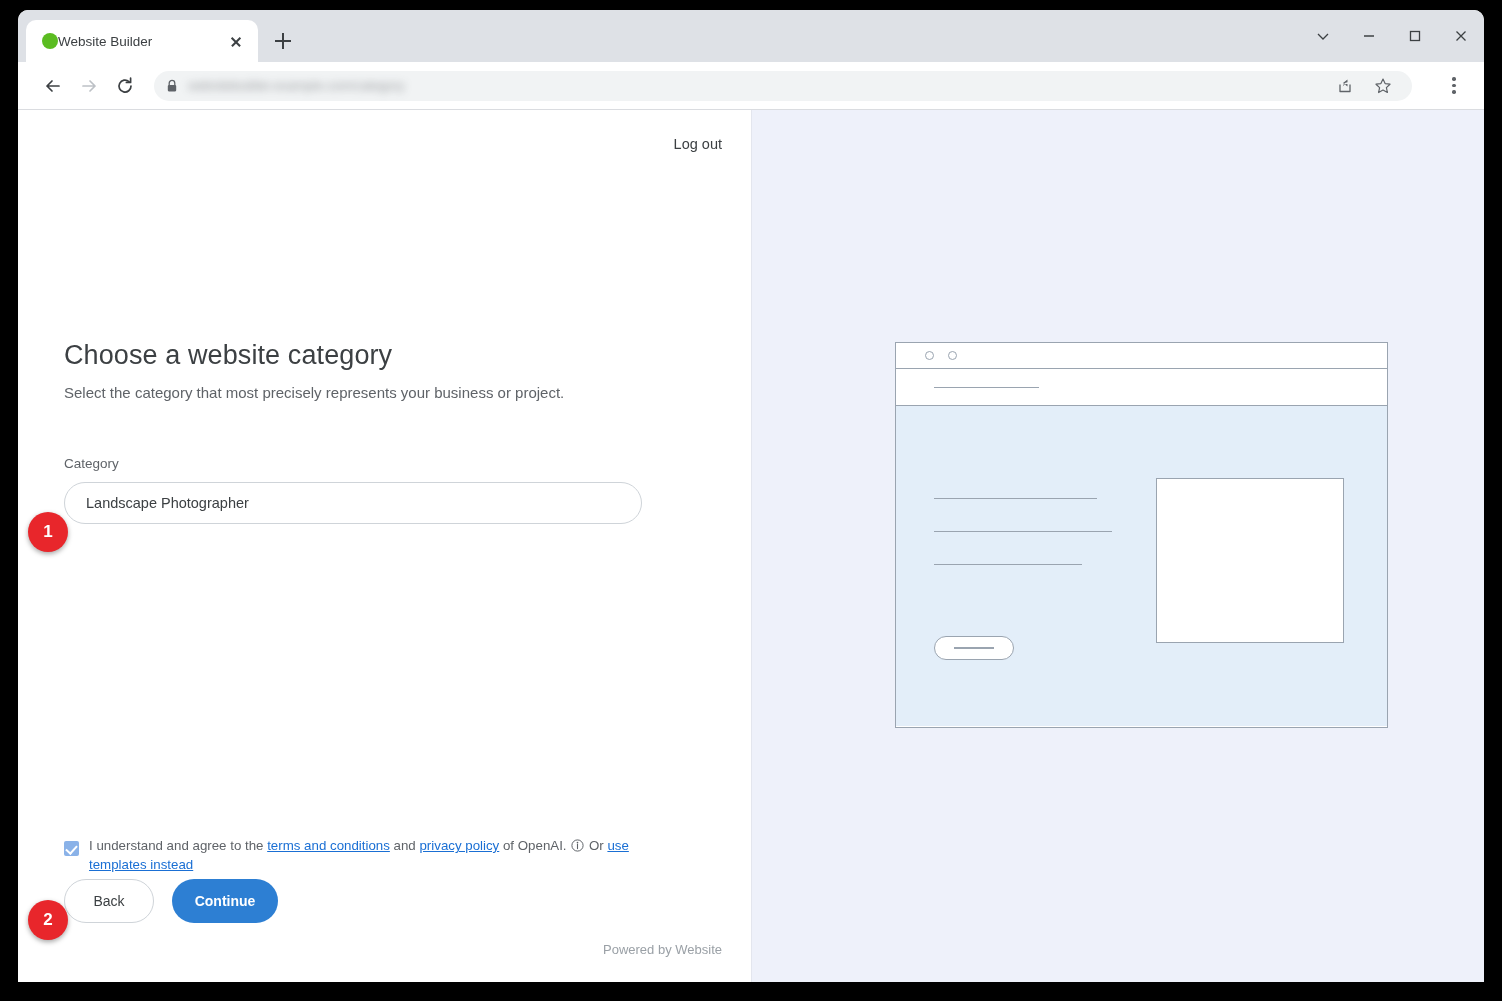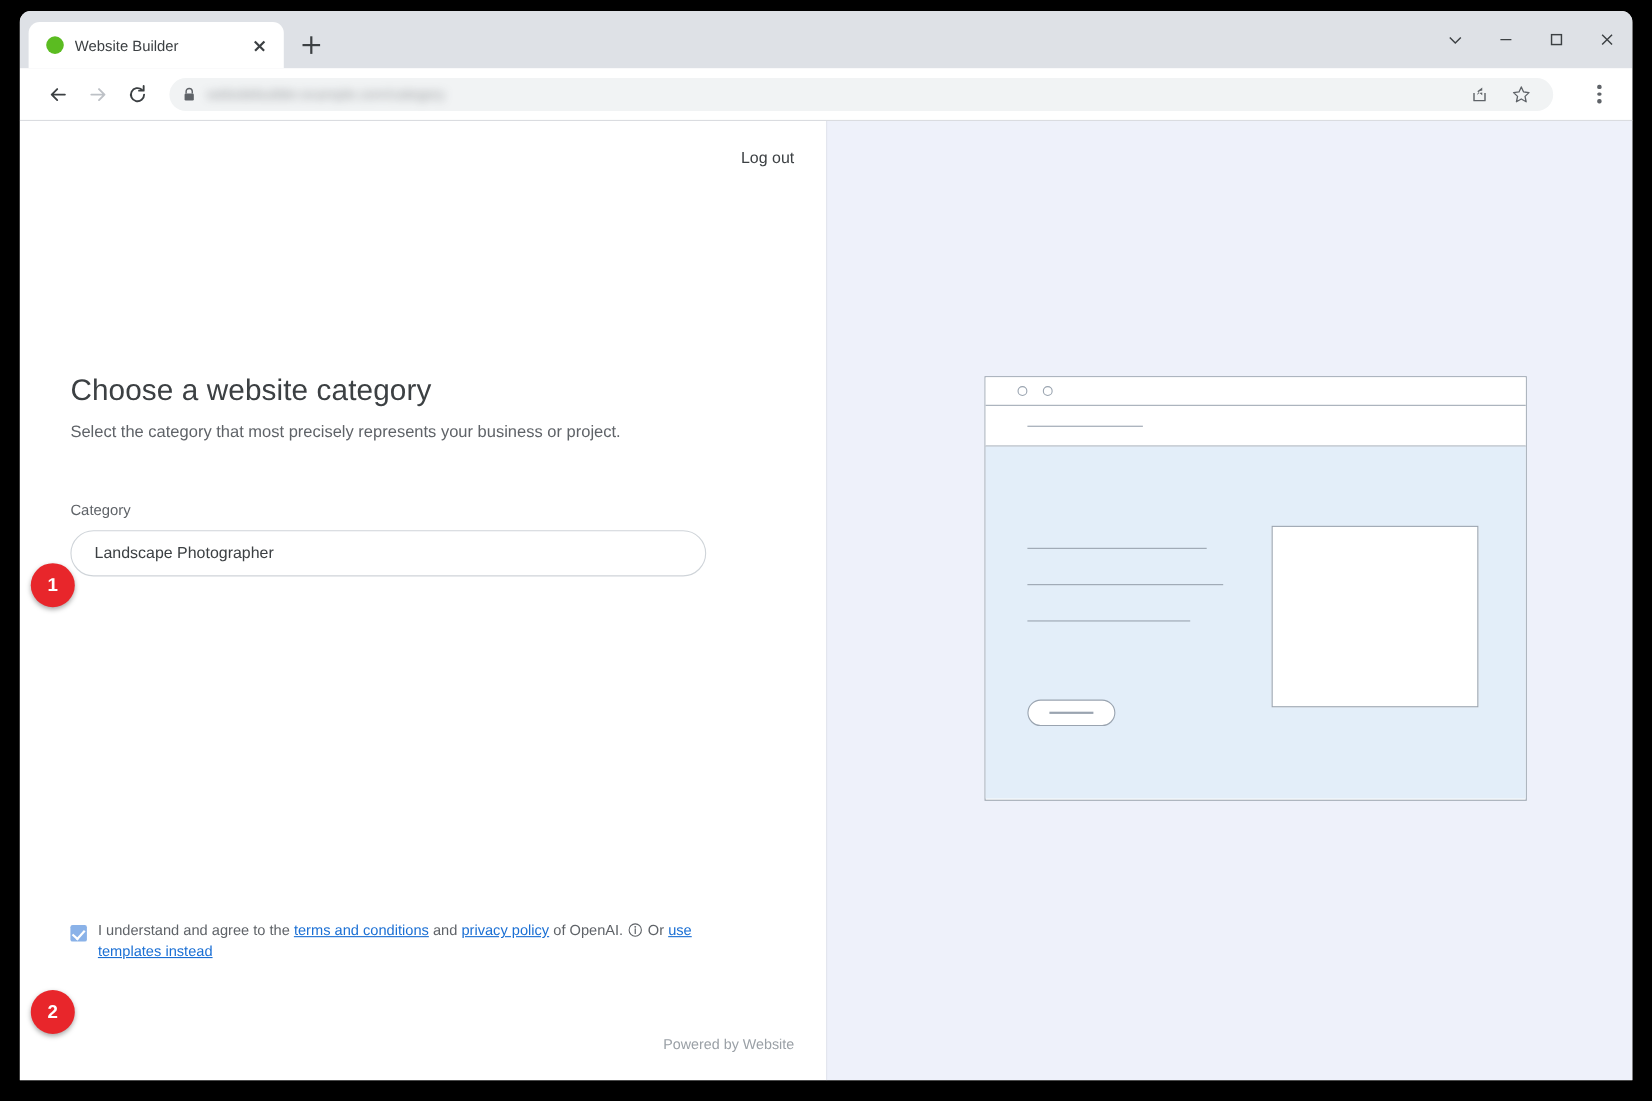--- a/index.html
+++ b/index.html
@@ -44,21 +44,20 @@
 
   .tab {
     position: relative;
     display: flex;
     align-items: center;
     height: 42px;
     width: 232px;
     background: #ffffff;
     border-radius: 10px 10px 0 0;
     padding: 0 12px 0 16px;
-    gap: 10px;
   }
 
   .tab-favicon {
     width: 16px; height: 16px;
     border-radius: 50%;
     background: #5bbc21;
     flex: 0 0 auto;
   }
 
   .tab-title {
@@ -537,20 +536,24 @@
           </div>
         </div>
 
         <div id="form-block">
           <h1 id="page-title">Choose a website category</h1>
           <p id="page-subtitle">Select the category that most precisely represents your business or project.</p>
           <div id="field-label">Category</div>
           <input id="category-input" type="text" value="Landscape Photographer" style="">
         </div>
 
+        <div id="actions-row">
+          <button id="back-button">Back</button>
+          <button id="continue-button">Continue</button>
+        </div>
 
         <div id="footer-note">Powered by Website</div>
       </div>
 
       <div id="right-pane">
         <div id="wireframe">
           <div id="wf-titlebar">
             <span class="wf-dot"></span>
             <span class="wf-dot"></span>
           </div>

